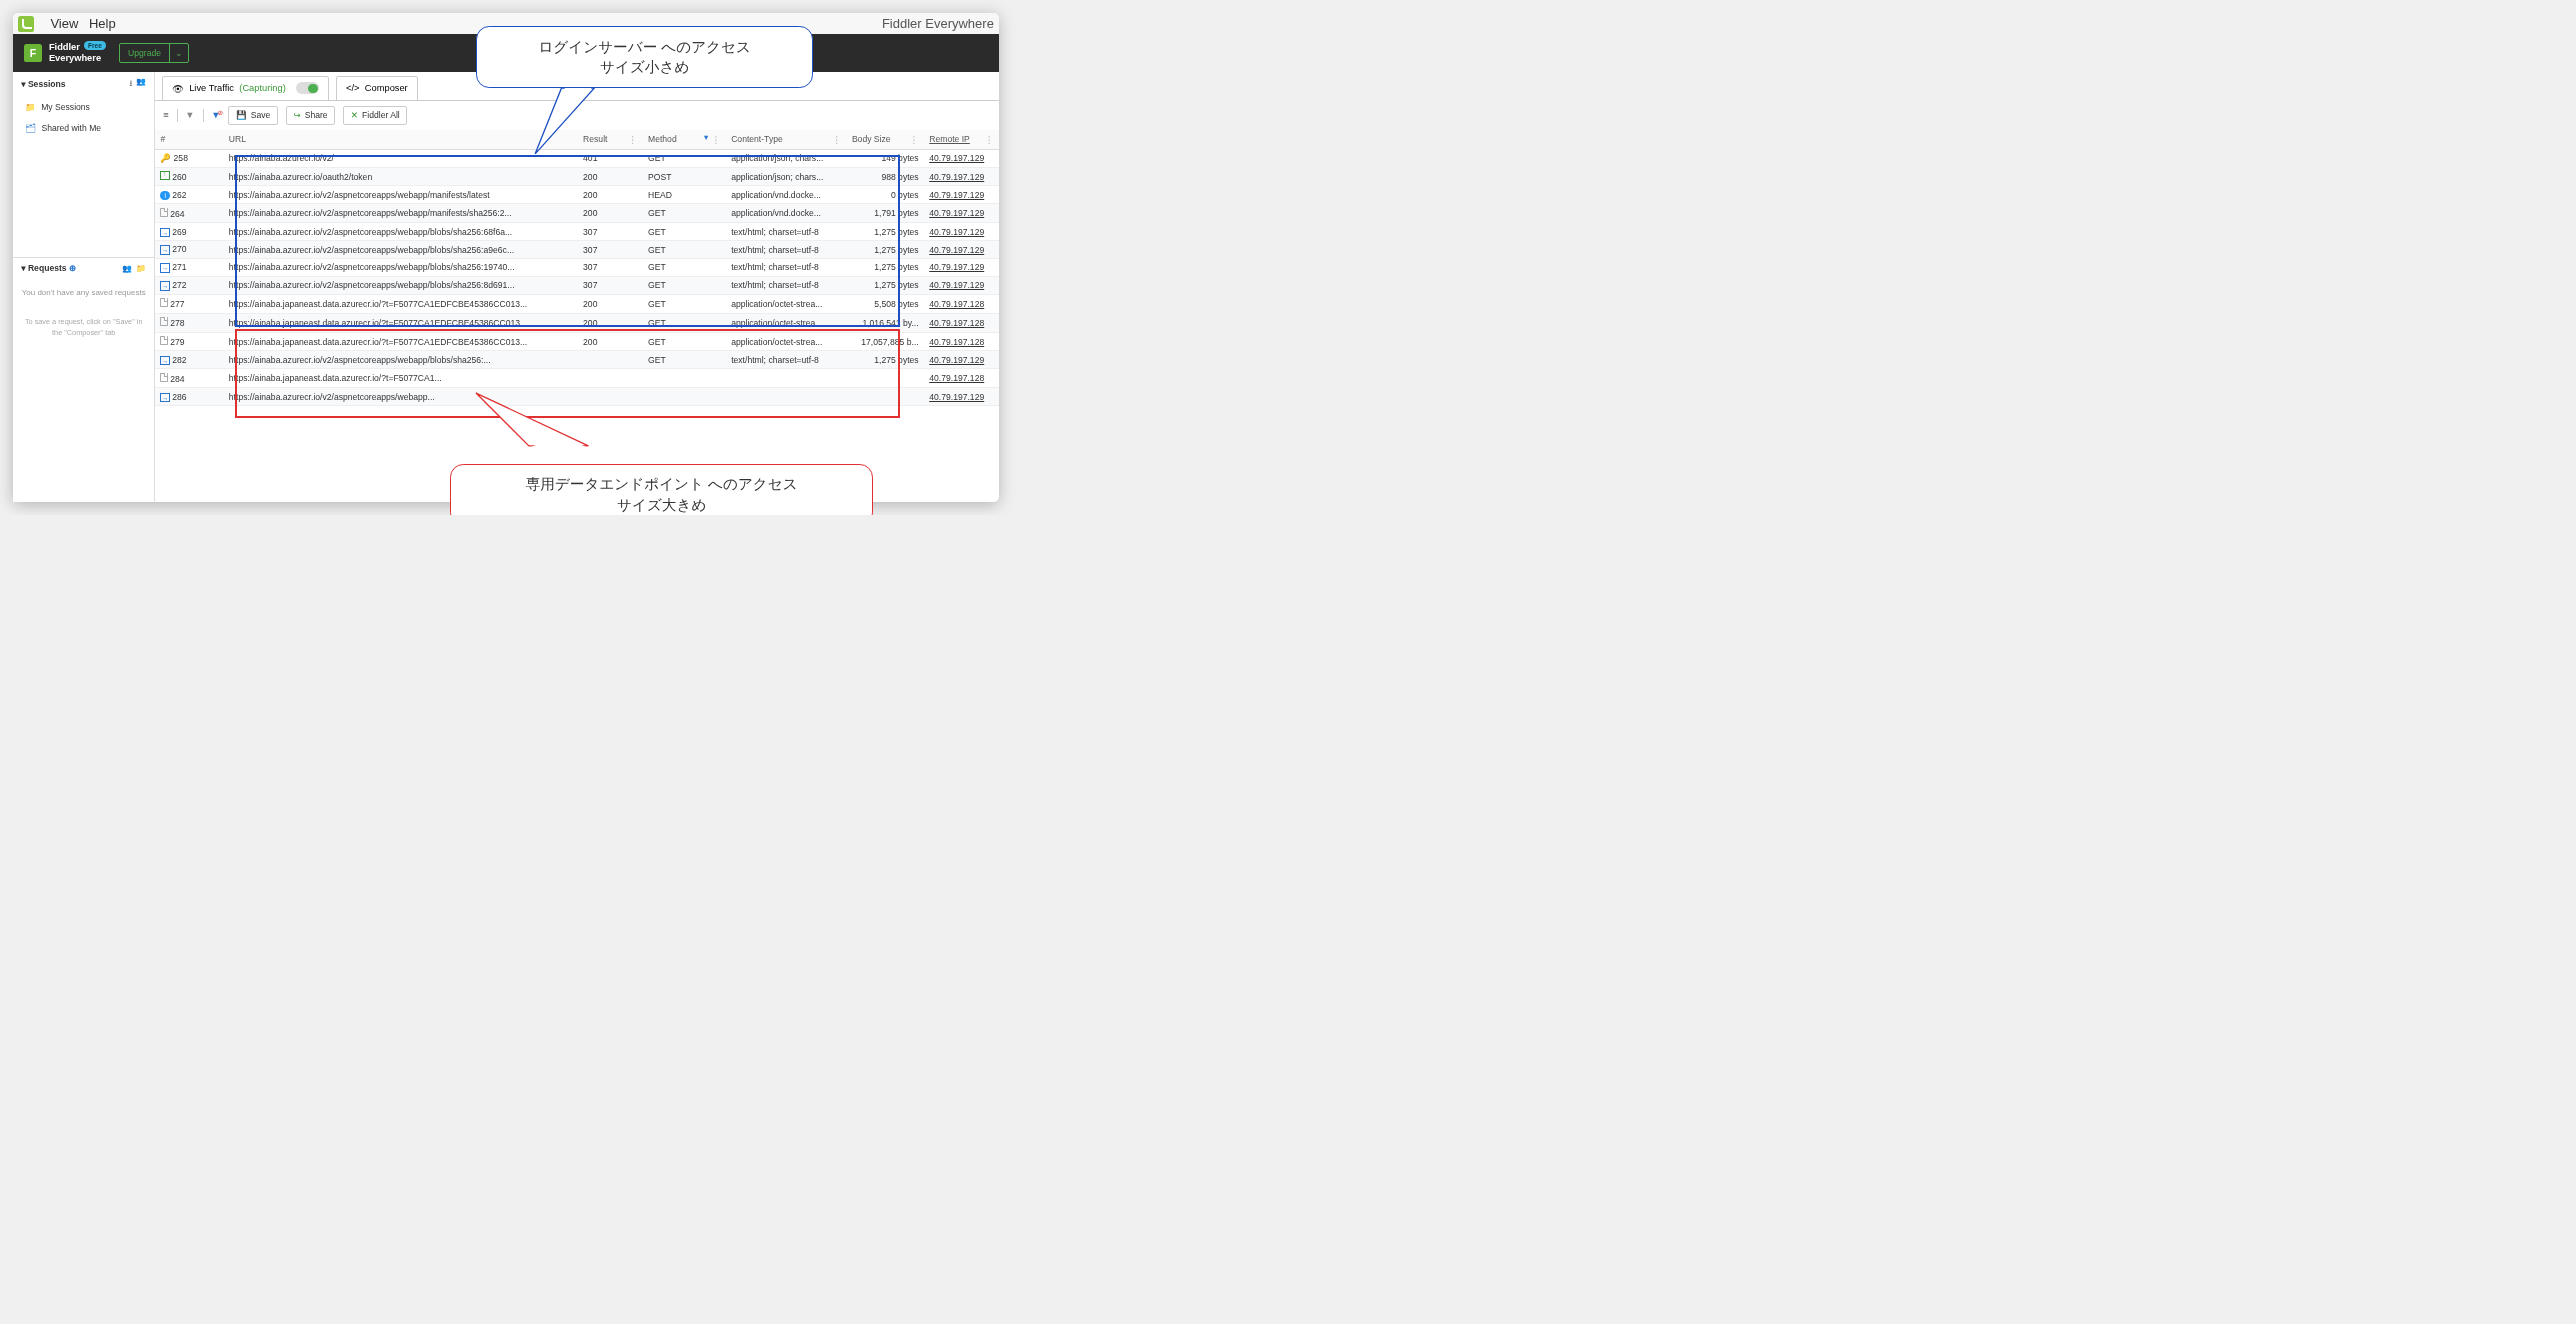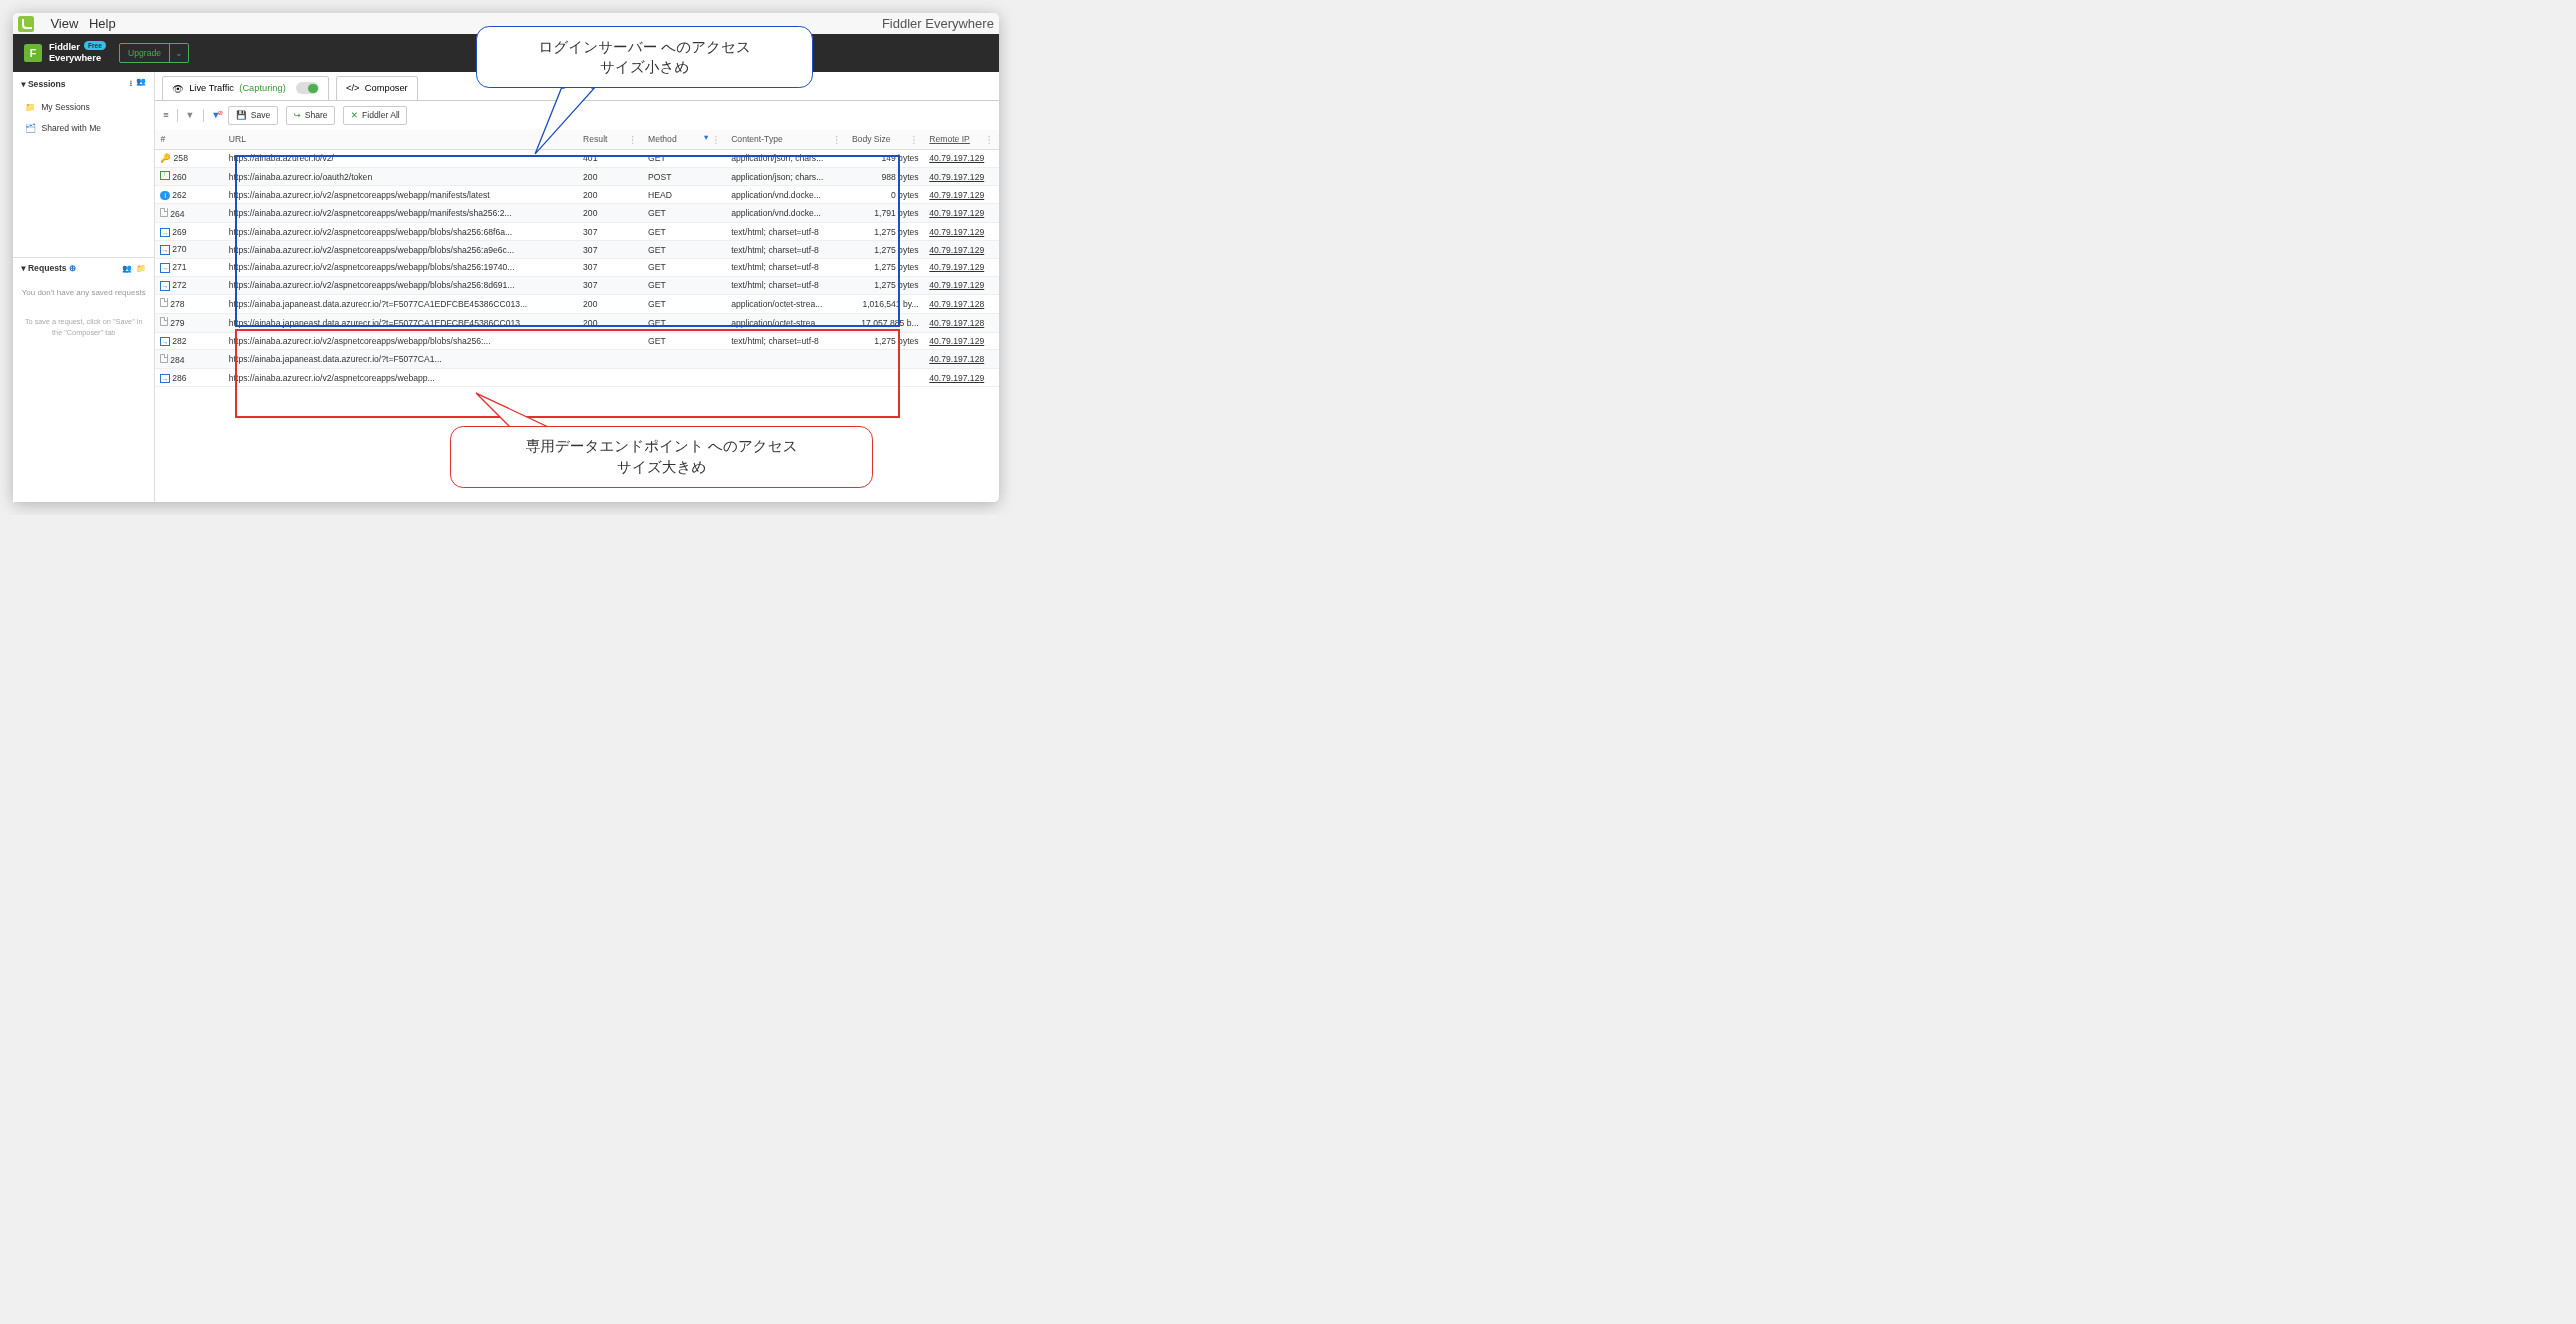--- a/index.html
+++ b/index.html
@@ -229,20 +229,29 @@
               <tr>
                 <td class="col-num"><span class="icon-arrow">→</span> 272</td>
                 <td class="col-url">https://ainaba.azurecr.io/v2/aspnetcoreapps/webapp/blobs/sha256:8d691...</td>
                 <td class="col-res">307</td>
                 <td class="col-meth">GET</td>
                 <td class="col-ct">text/html; charset=utf-8</td>
                 <td class="col-bs" style="text-align:right;">1,275 bytes</td>
                 <td class="col-ip">40.79.197.129</td>
               </tr>
               <tr>
+                <td class="col-num"><span class="icon-doc"></span> 277</td>
+                <td class="col-url">https://ainaba.japaneast.data.azurecr.io/?t=F5077CA1EDFCBE45386CC013...</td>
+                <td class="col-res">200</td>
+                <td class="col-meth">GET</td>
+                <td class="col-ct">application/octet-strea...</td>
+                <td class="col-bs" style="text-align:right;">5,508 bytes</td>
+                <td class="col-ip">40.79.197.128</td>
+              </tr>
+              <tr>
                 <td class="col-num"><span class="icon-doc"></span> 278</td>
                 <td class="col-url">https://ainaba.japaneast.data.azurecr.io/?t=F5077CA1EDFCBE45386CC013...</td>
                 <td class="col-res">200</td>
                 <td class="col-meth">GET</td>
                 <td class="col-ct">application/octet-strea...</td>
                 <td class="col-bs" style="text-align:right;">1,016,541 by...</td>
                 <td class="col-ip">40.79.197.128</td>
               </tr>
               <tr>
                 <td class="col-num"><span class="icon-doc"></span> 279</td>
@@ -291,21 +300,21 @@
 
   <div class="callout" style="left:463px; top:13.2px; width:337px;">
     <div>ログインサーバー へのアクセス</div>
     <div>サイズ小さめ</div>
   </div>
   <svg style="position:absolute; left:509px; top:75px; z-index:9;" width="79" height="79" viewBox="0 0 120 120">
     <polygon points="60,0 110,0 20,100" fill="#fff" stroke="#1b4fc2" stroke-width="2"></polygon>
     <polygon points="62,-2 108,-2 85,20" fill="#fff"></polygon>
   </svg>
 
-  <div class="callout red" style="left:437px; top:413px; width:423px;">
+  <div class="callout red" style="left:437px; top:451px; width:423px;">
     <div>専用データエンドポイント へのアクセス</div>
     <div>サイズ大きめ</div>
   </div>
   <svg style="position:absolute; left:463px; top:370px; z-index:9;" width="119" height="73" viewBox="0 0 180 110">
     <polygon points="0,15 170,95 80,95" fill="#fff" stroke="#e03030" stroke-width="2"></polygon>
     <polygon points="82,97 168,97 125,80" fill="#fff"></polygon>
   </svg>
 
 </div>
 

